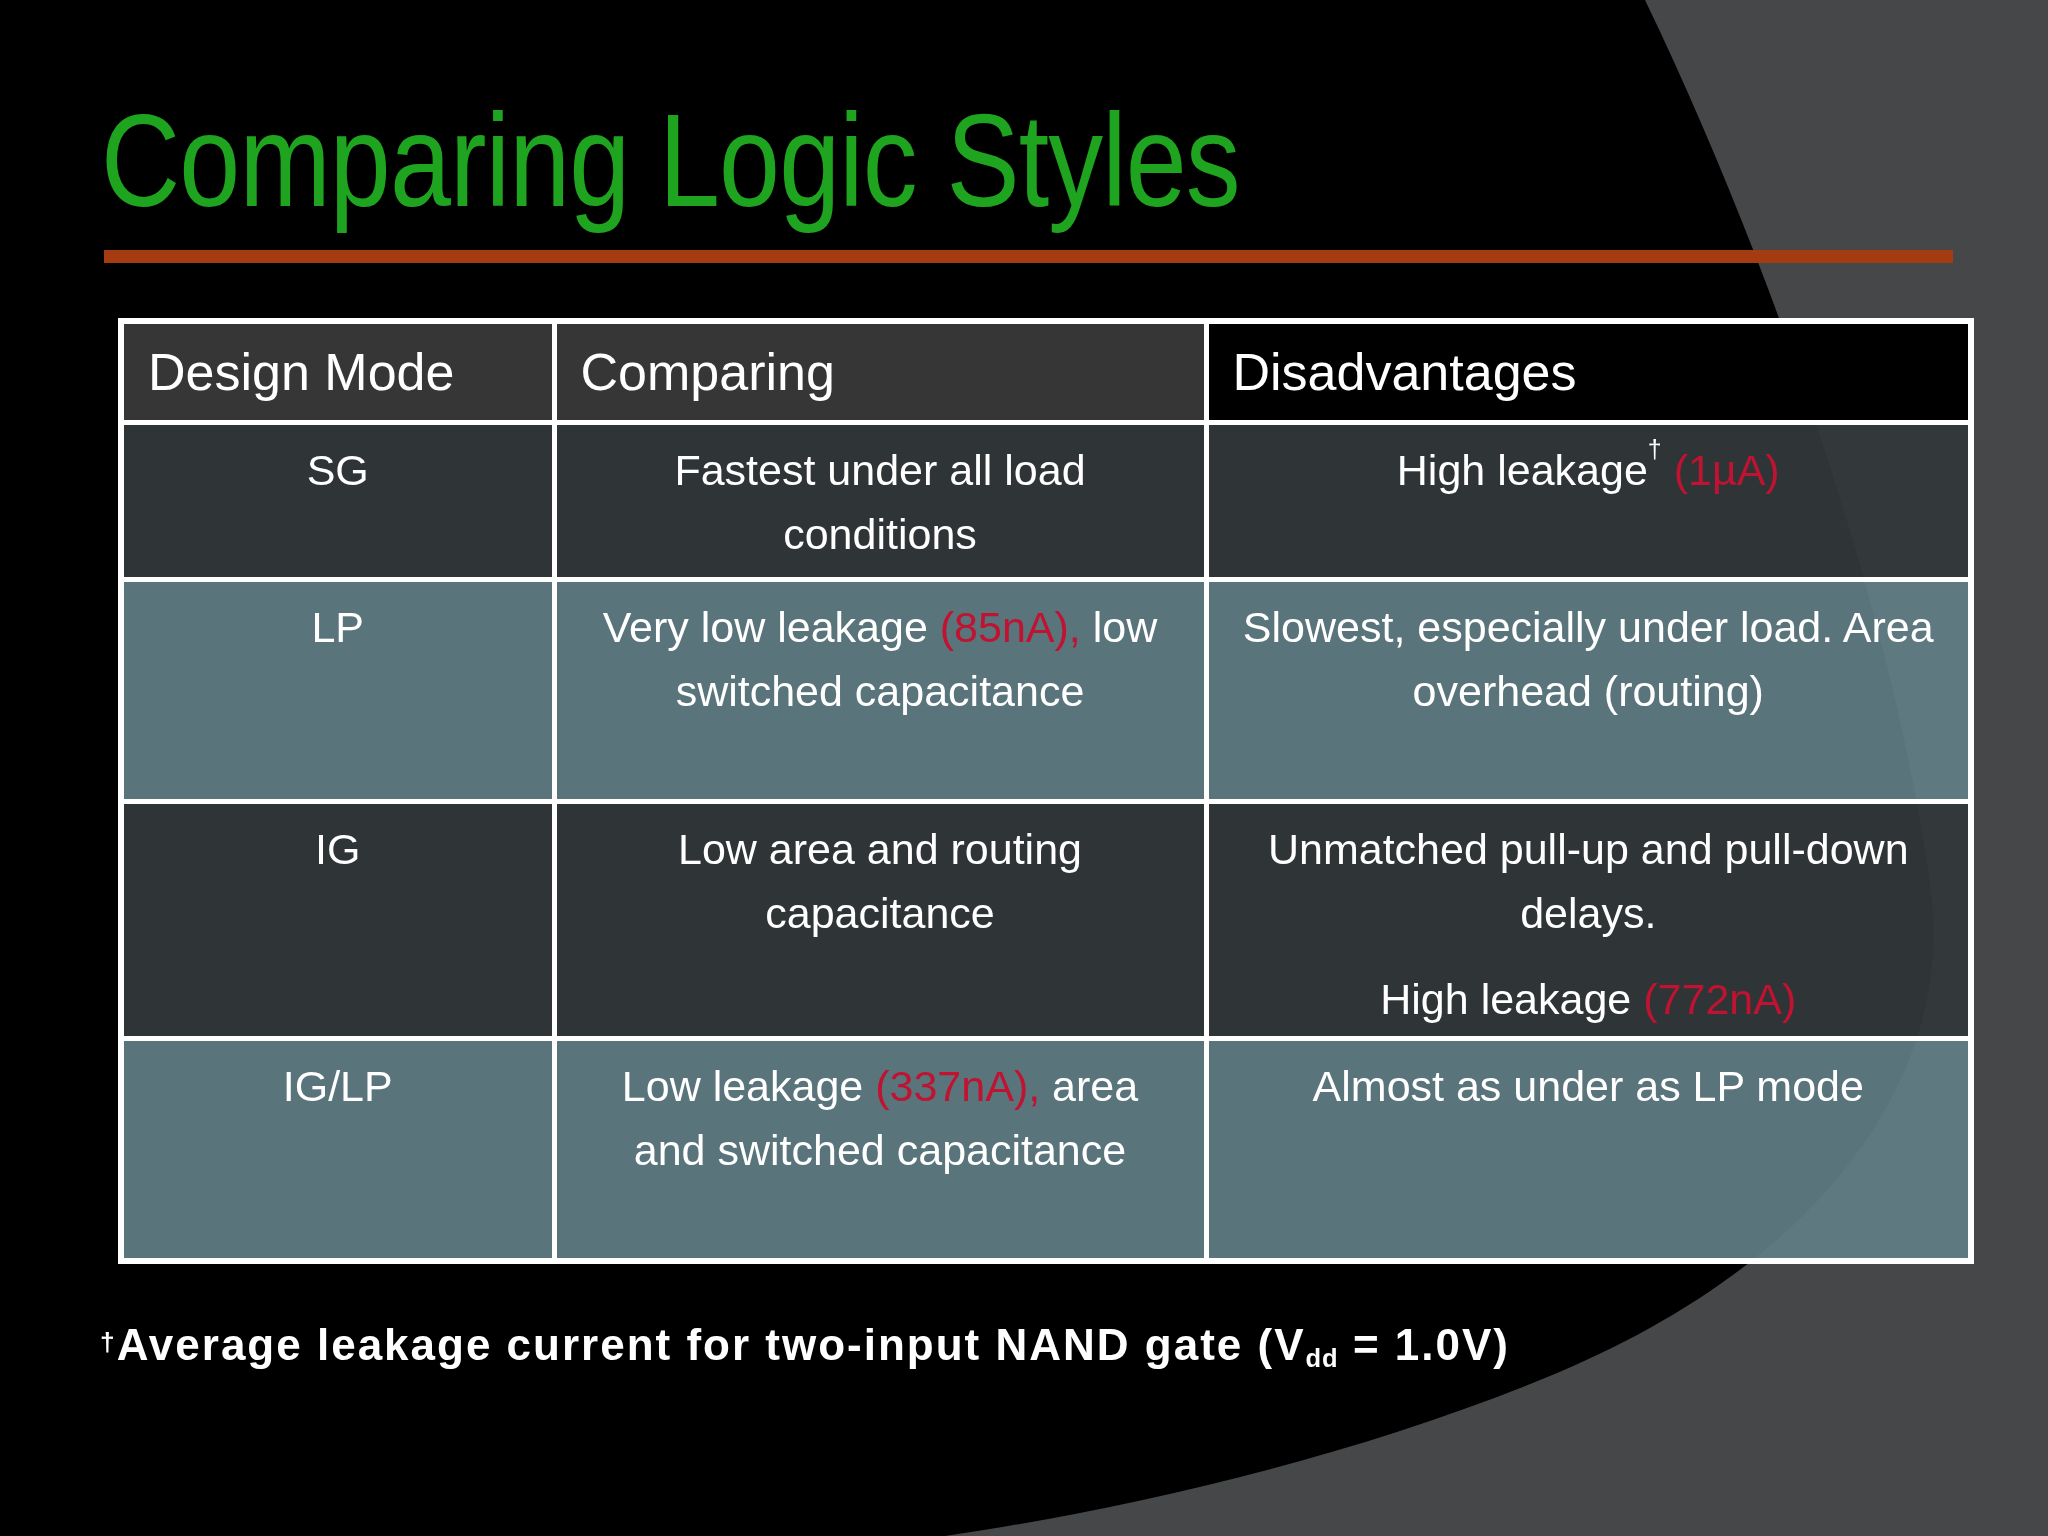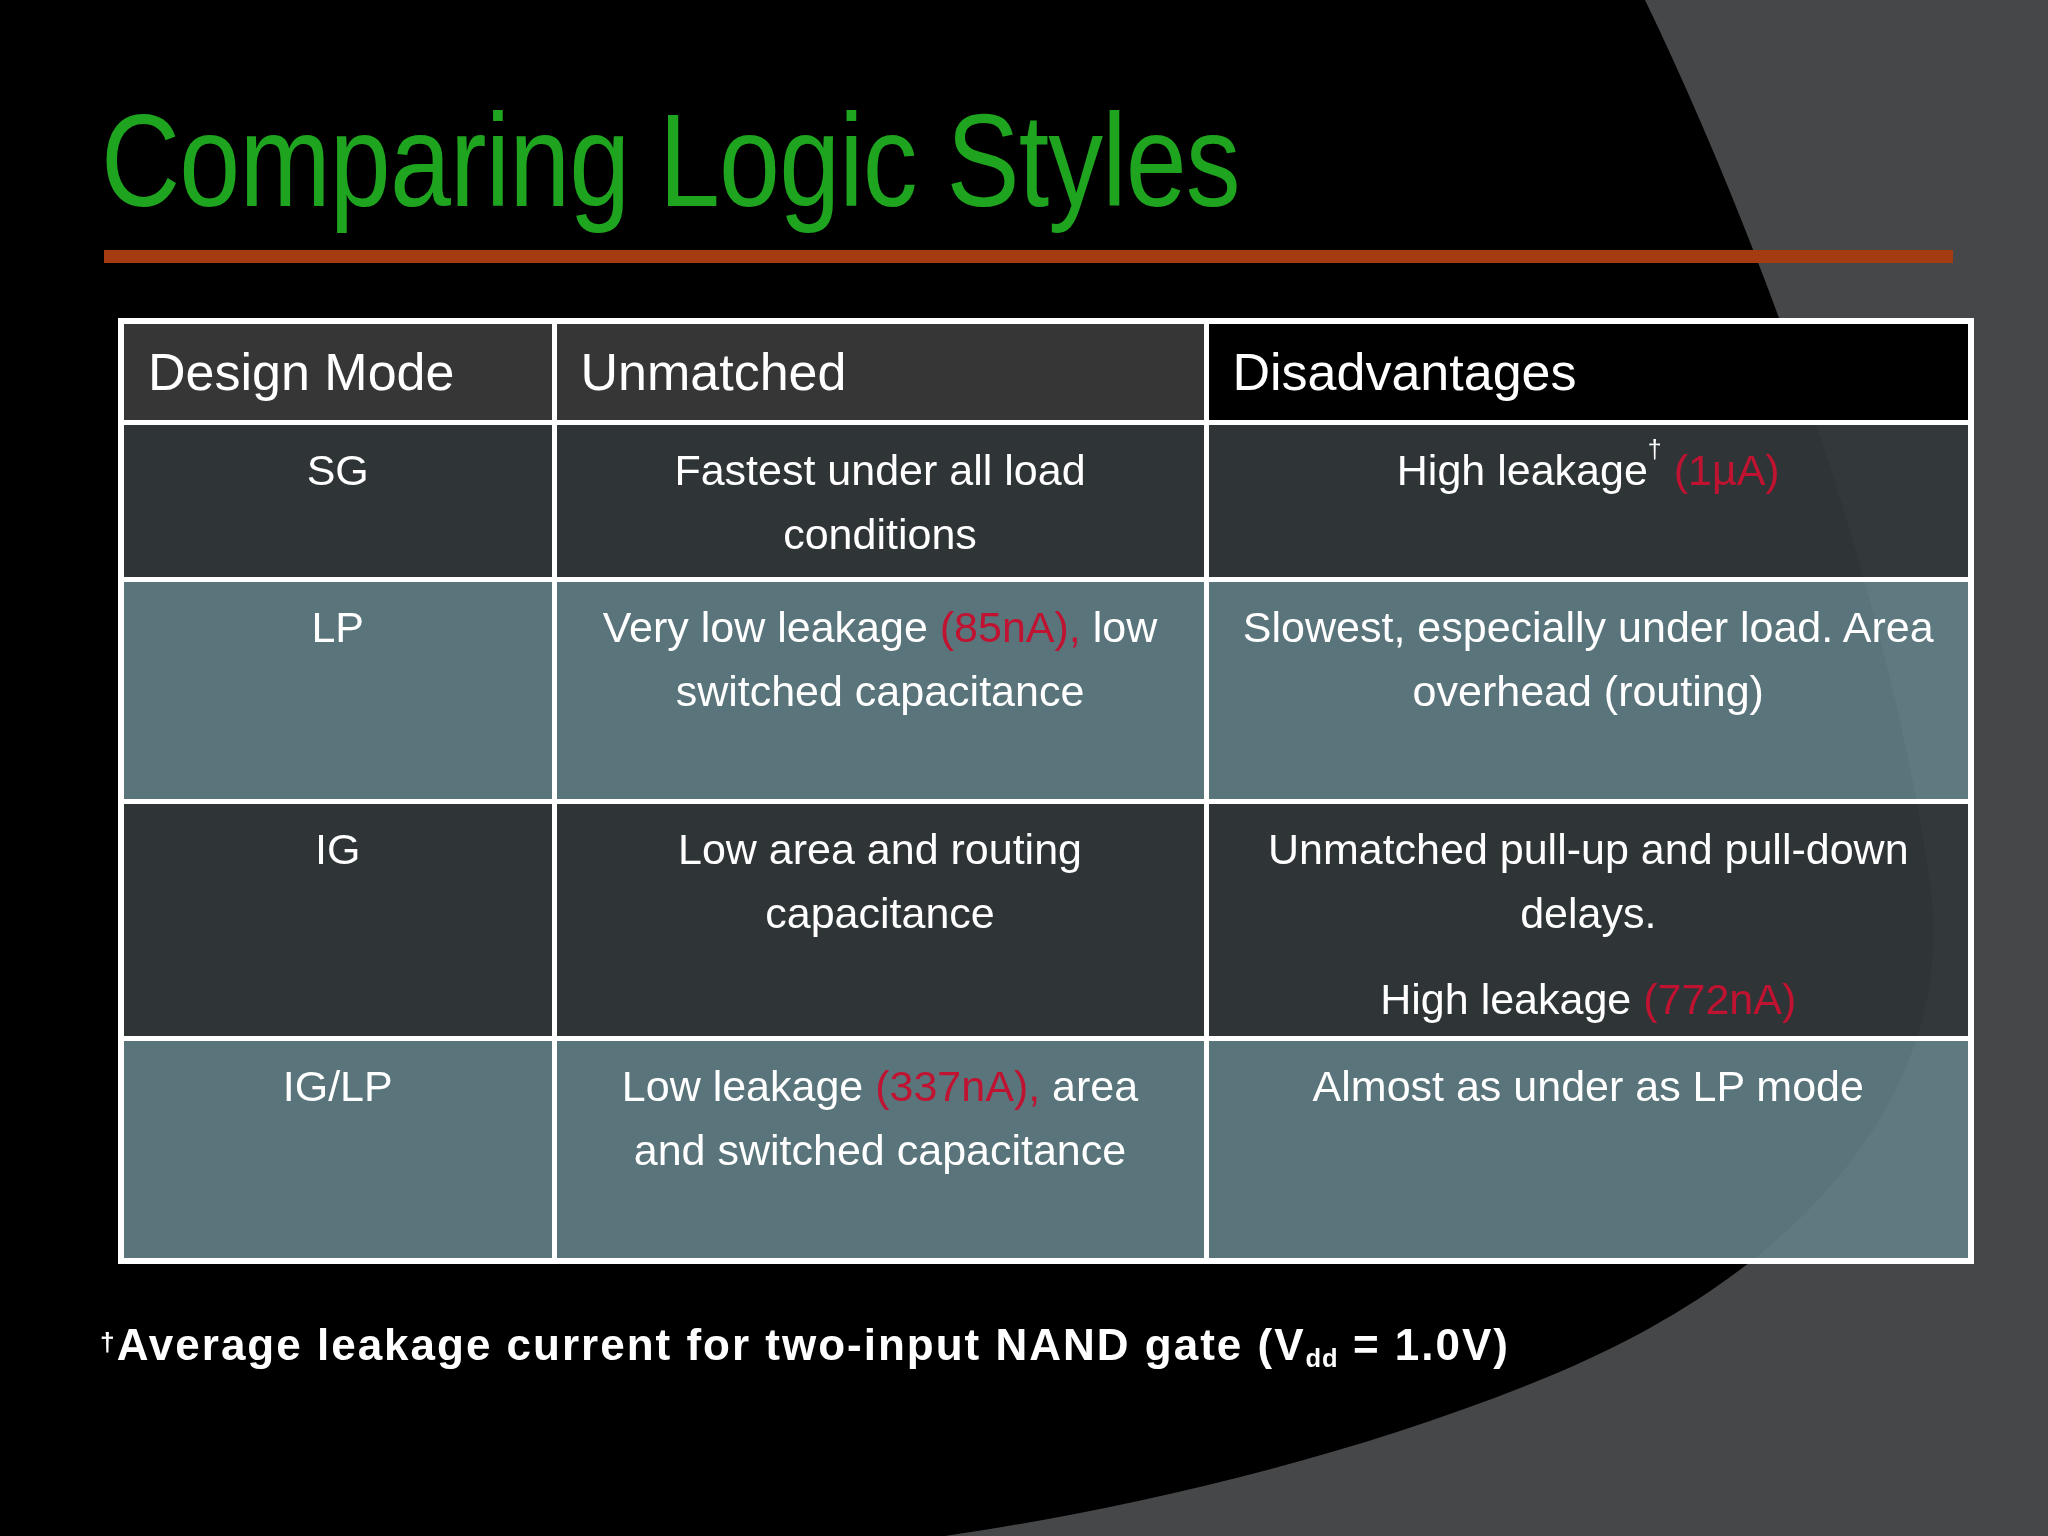--- a/index.html
+++ b/index.html
@@ -140,21 +140,21 @@
   <div class="table-wrap">
     <table class="cmp">
       <colgroup>
         <col style="width:433px">
         <col style="width:652px">
         <col style="width:765px">
       </colgroup>
       <thead>
         <tr>
           <th class="h-gray">Design Mode</th>
-          <th class="h-gray">Unmatched</th>
+          <th class="h-gray">Comparing</th>
           <th class="h-black">Disadvantages</th>
         </tr>
       </thead>
       <tbody>
         <tr class="row-dark row-sg">
           <td>
             <p><span>SG</span></p>
           </td>
           <td>
             <p><span>Fastest under all load conditions</span></p>

